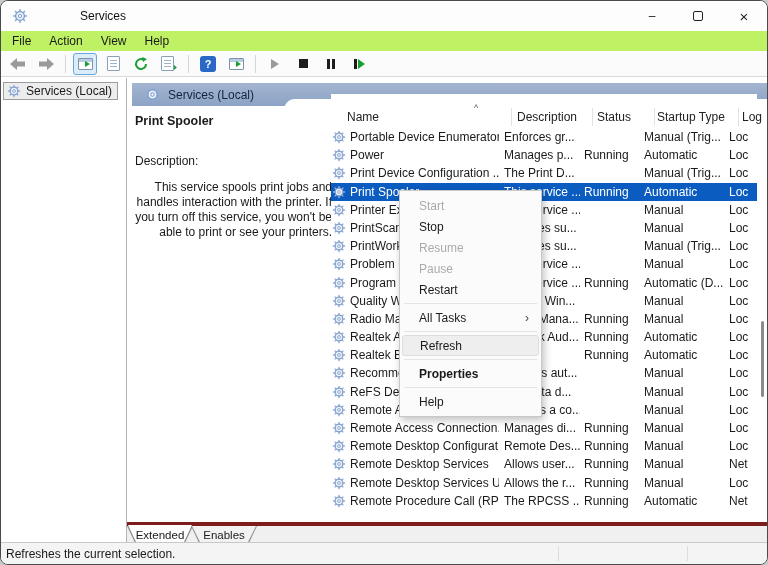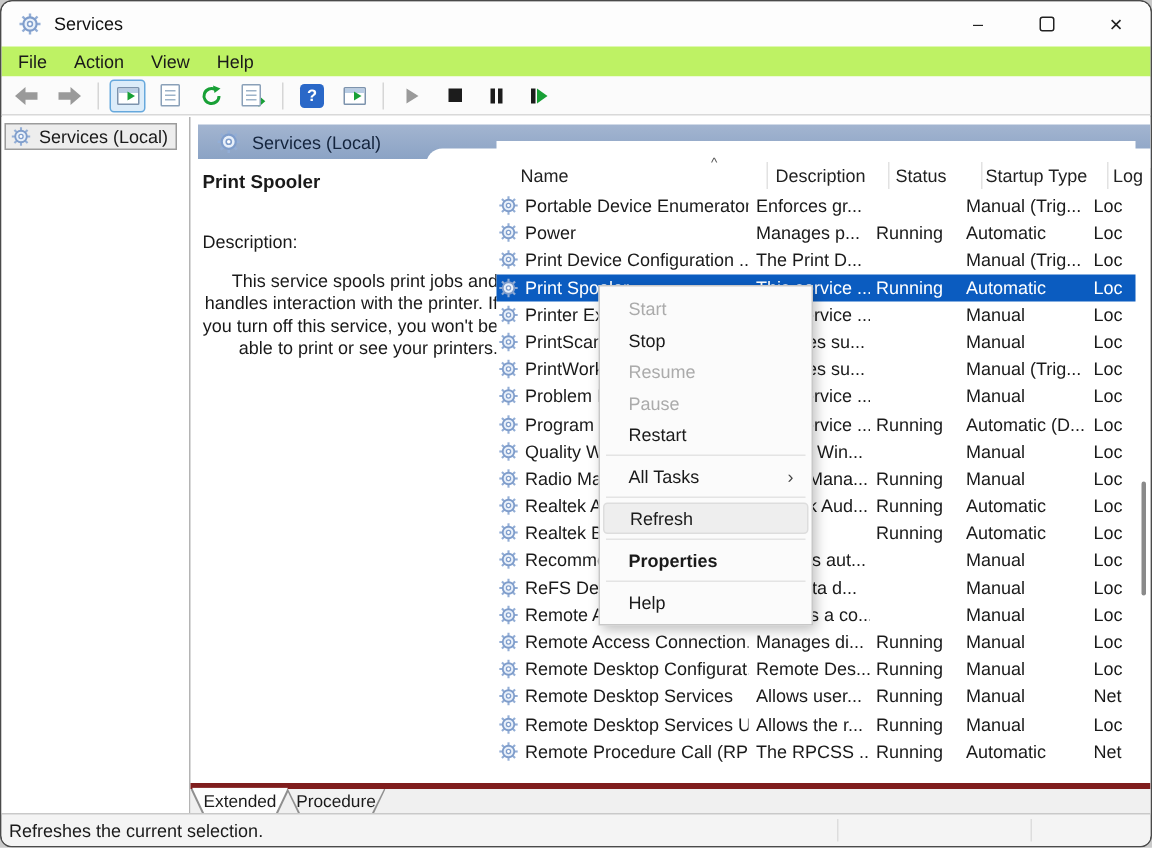--- a/index.html
+++ b/index.html
@@ -2,21 +2,21 @@
 <html><head>
 <meta charset="utf-8">
 <style>
   * { margin:0; padding:0; box-sizing:border-box; }
   html,body { width:768px; height:565px; background:#c9c9c9; font-family:"Liberation Sans", sans-serif; }
   .window { position:relative; width:768px; height:565px; background:#fff; border:1px solid #4a4a4a;
             border-radius:8px; overflow:hidden; font-size:12px; color:#1a1a1a; }
 
   
   .titlebar { position:absolute; left:0; top:0; right:0; height:30px; background:#fdfdfd;
-              display:flex; align-items:center; }
+              display:flex; align-items:center;gap:44px; }
   .titlebar .app-icon { margin-left:11px; width:16px; height:16px; }
   .titlebar .title { margin-left:8px; font-size:12px; color:#111; }
   .win-controls { position:absolute; right:0; top:0; height:30px; display:flex; }
   .win-btn { width:46px; height:30px; display:flex; align-items:center; justify-content:center; color:#222; }
   .max-box { width:10px; height:10px; border:1px solid #222; border-radius:2px; }
 
   
   .menubar { position:absolute; left:0; top:30px; right:0; height:20px; background:#bef264;
              display:flex; align-items:center; }
   .menubar .mitem { padding:2px 9px; }
@@ -775,21 +775,21 @@
 
   <div class="tabstrip">
     <div class="tab tab-extended">
       <span class="tab-bg"></span>
       <span class="tab-fg"></span>
       <span class="tab-label">Extended</span>
     </div>
     <div class="tab tab-standard">
       <span class="tab-bg"></span>
       <span class="tab-fg"></span>
-      <span class="tab-label">Procedure</span>
+      <span class="tab-label">Enables</span>
     </div>
   </div>
 
   <div class="statusbar">
     <span class="stext">Refreshes the current selection.</span>
     <span class="sdiv" style="left:557px;"></span>
     <span class="sdiv" style="left:686px;"></span>
   </div>
 
 </div>

